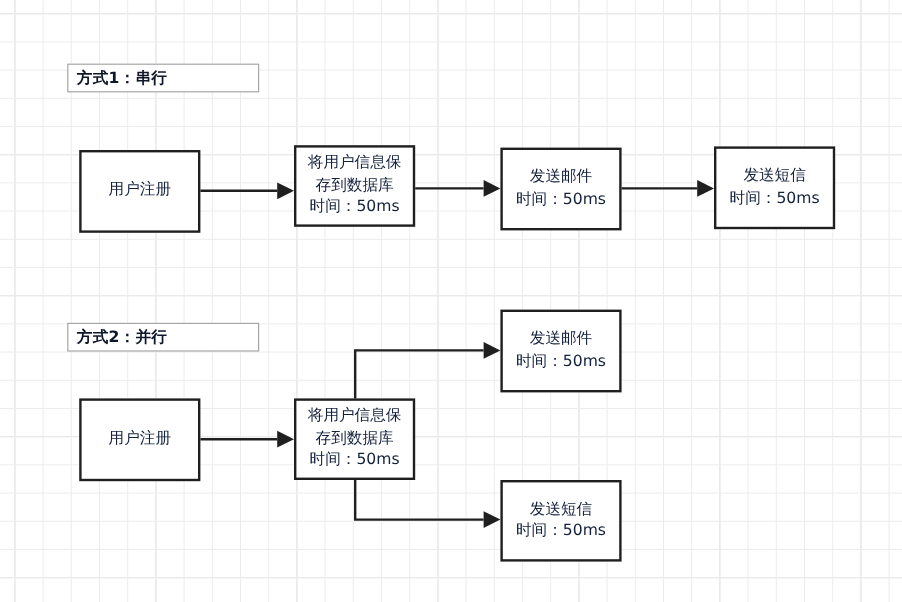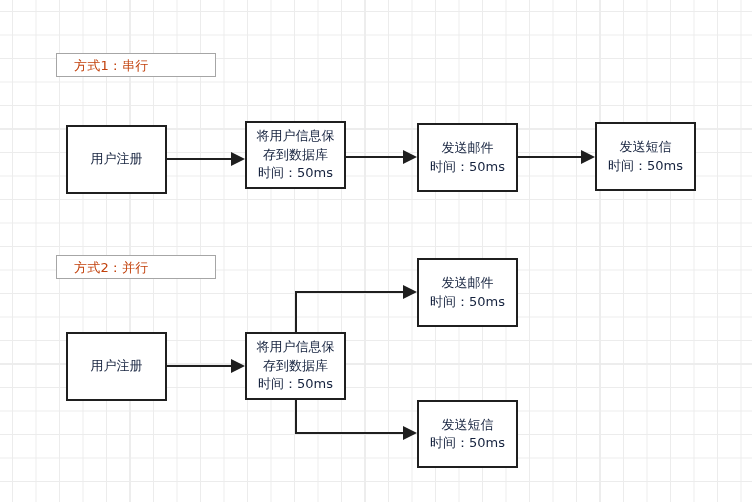--- a/index.html
+++ b/index.html
@@ -26,27 +26,28 @@
       23.5px 23.5px,
       117.5px 117.5px,
       117.5px 117.5px;
     background-position: 12px 11px, 12px 11px, 12px 11px, 12px 11px;
   }
   .section-label {
     position: absolute;
     box-sizing: border-box;
     border: 1px solid #a6a6a6;
     background: #ffffff;
-    color: #c2410c;
+    color: #0f172a;
     font-size: 13px;
     line-height: 1;
     display: flex;
     align-items: center;
-    padding-left: 17px;
+    padding-left: 7px;
     letter-spacing: 0.2px;
+    font-weight: bold;
   }
   .node {
     position: absolute;
     box-sizing: border-box;
     border: 2px solid #1f1f1f;
     background: #ffffff;
     color: #14213d;
     display: flex;
     flex-direction: column;
     align-items: center;
@@ -94,21 +95,21 @@
   <div class="node" style="left:417px; top:123px; width:101px; height:69px;">
     <span class="ln">发送邮件</span>
     <span class="ln">时间：50ms</span>
   </div>
 
   <div class="node" style="left:595px; top:122px; width:101px; height:69px;">
     <span class="ln">发送短信</span>
     <span class="ln">时间：50ms</span>
   </div>
 
-  <div class="section-label" style="left:56px; top:255px; width:160px; height:24px;">方式2：并行</div>
+  <div class="section-label" style="left:56px; top:269px; width:160px; height:24px;">方式2：并行</div>
 
   <div class="node" style="left:66px; top:332px; width:101px; height:69px;">
     <span class="ln">用户注册</span>
   </div>
 
   <div class="node" style="left:245px; top:332px; width:101px; height:68px;">
     <span class="ln">将用户信息保</span>
     <span class="ln">存到数据库</span>
     <span class="ln">时间：50ms</span>
   </div>

